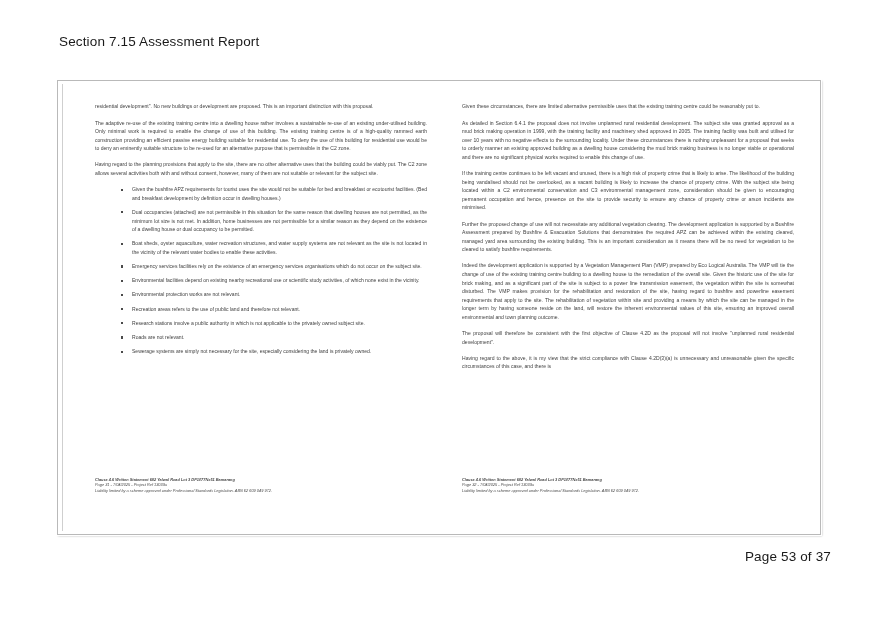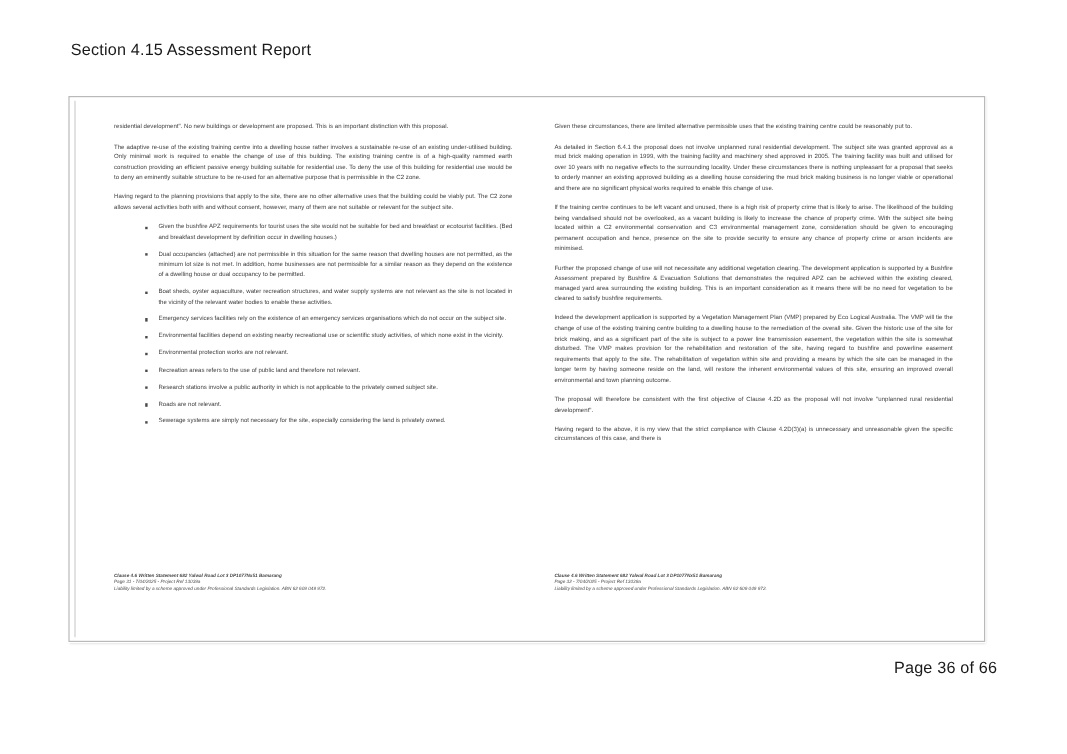--- a/index.html
+++ b/index.html
@@ -130,21 +130,21 @@
     top: 549px;
     font-size: 13.5px;
     color: #1a1a1a;
     letter-spacing: 0.15px;
     white-space: nowrap;
   }
 </style>
 </head>
 <body>
 
-<div class="doc-header">Section 4.15 Assessment Report</div>
+<div class="doc-header">Section 7.15 Assessment Report</div>
 
 <div class="page-frame">
   <div class="page-inner">
 
     <div class="columns">
 
       <div class="col">
 
         <p class="para lead">residential development". No new buildings or development are proposed. This is an important distinction with this proposal.</p>
         <p class="para">The adaptive re-use of the existing training centre into a dwelling house rather involves a sustainable re-use of an existing under-utilised building. Only minimal work is required to enable the change of use of this building. The existing training centre is of a high-quality rammed earth construction providing an efficient passive energy building suitable for residential use. To deny the use of this building for residential use would be to deny an eminently suitable structure to be re-used for an alternative purpose that is permissible in the C2 zone.</p>
@@ -190,13 +190,13 @@
             <div class="fn-line">Liability limited by a scheme approved under Professional Standards Legislation. ABN 62 609 049 972.</div>
           </div>
         </div>
 
       </div>
 
     </div>
   </div>
 </div>
 
-<div class="page-number">Page 36 of 66</div>
+<div class="page-number">Page 53 of 37</div>
 
 </body></html>

